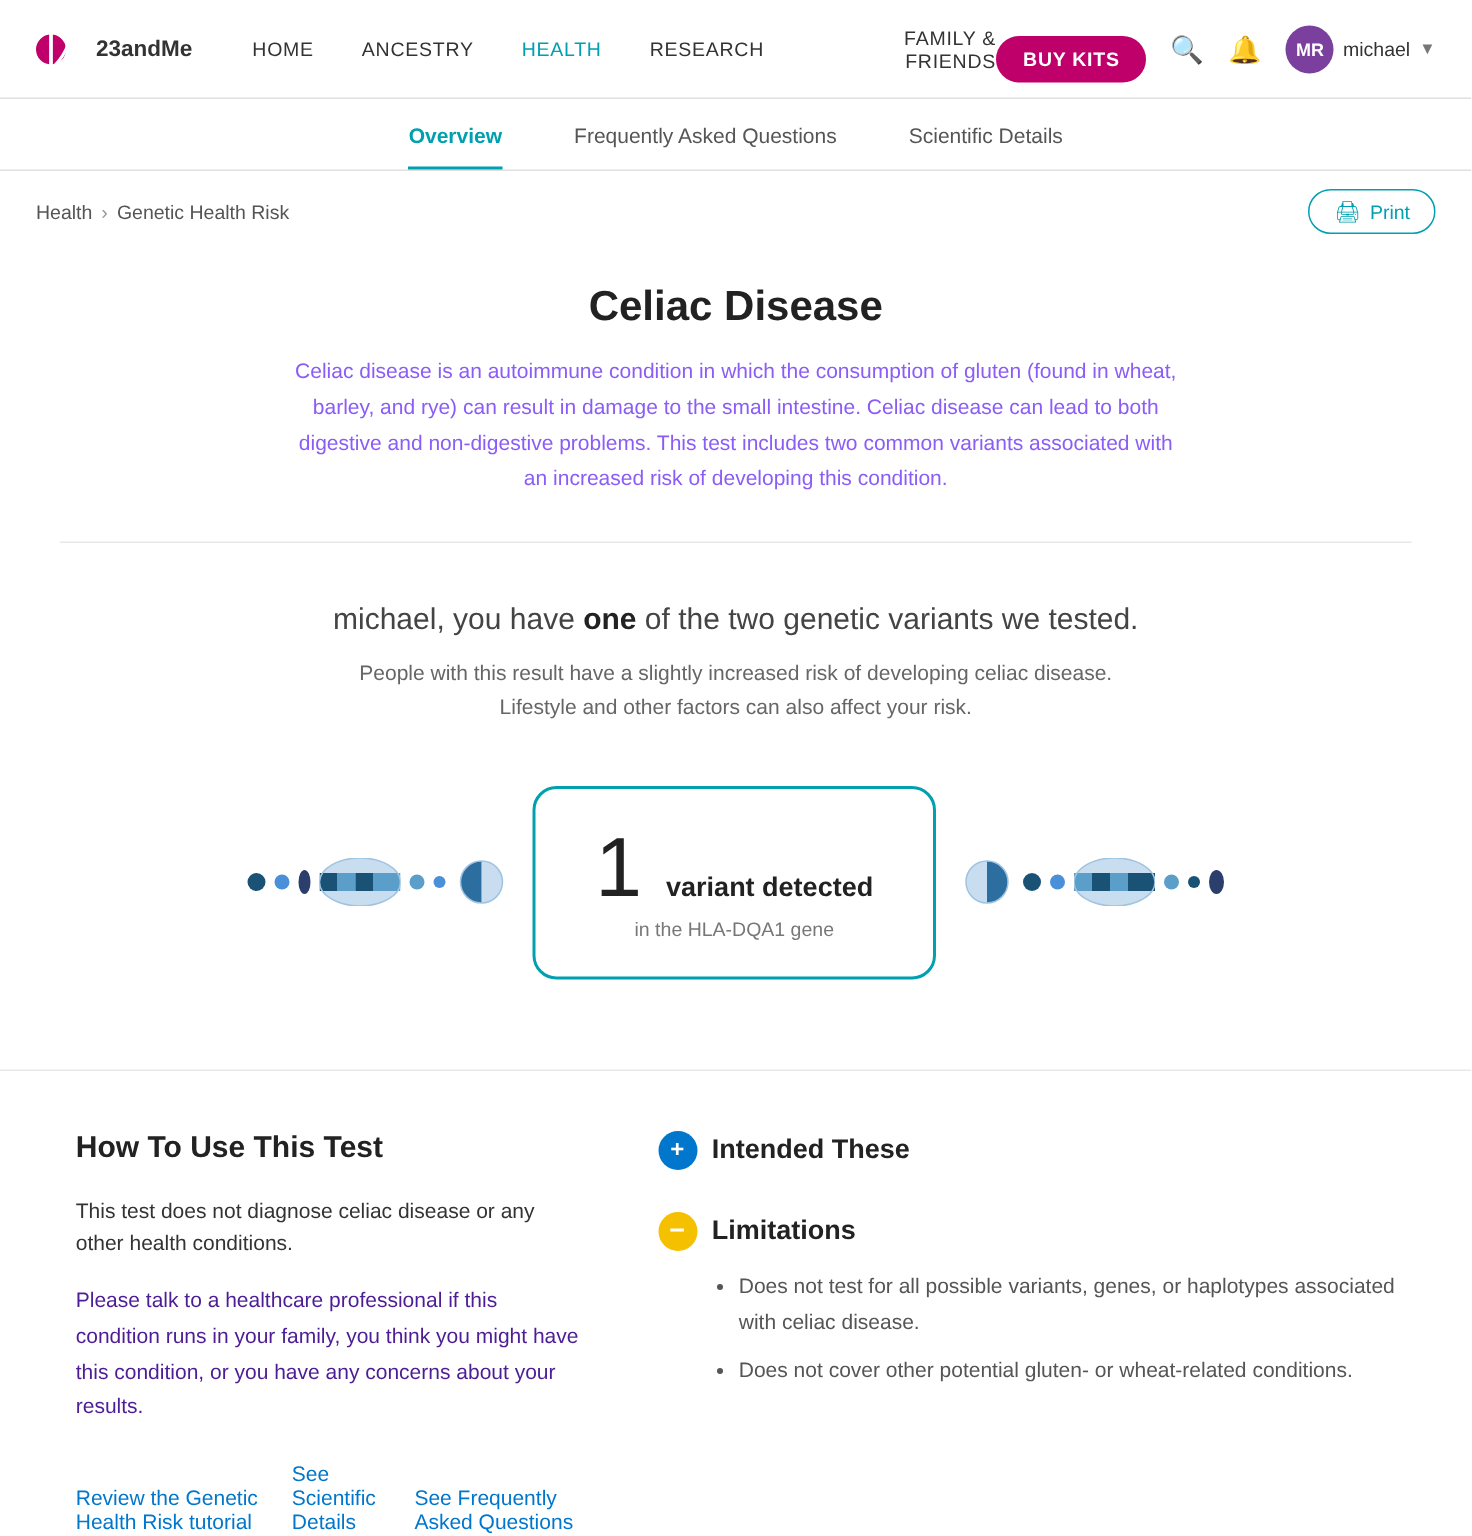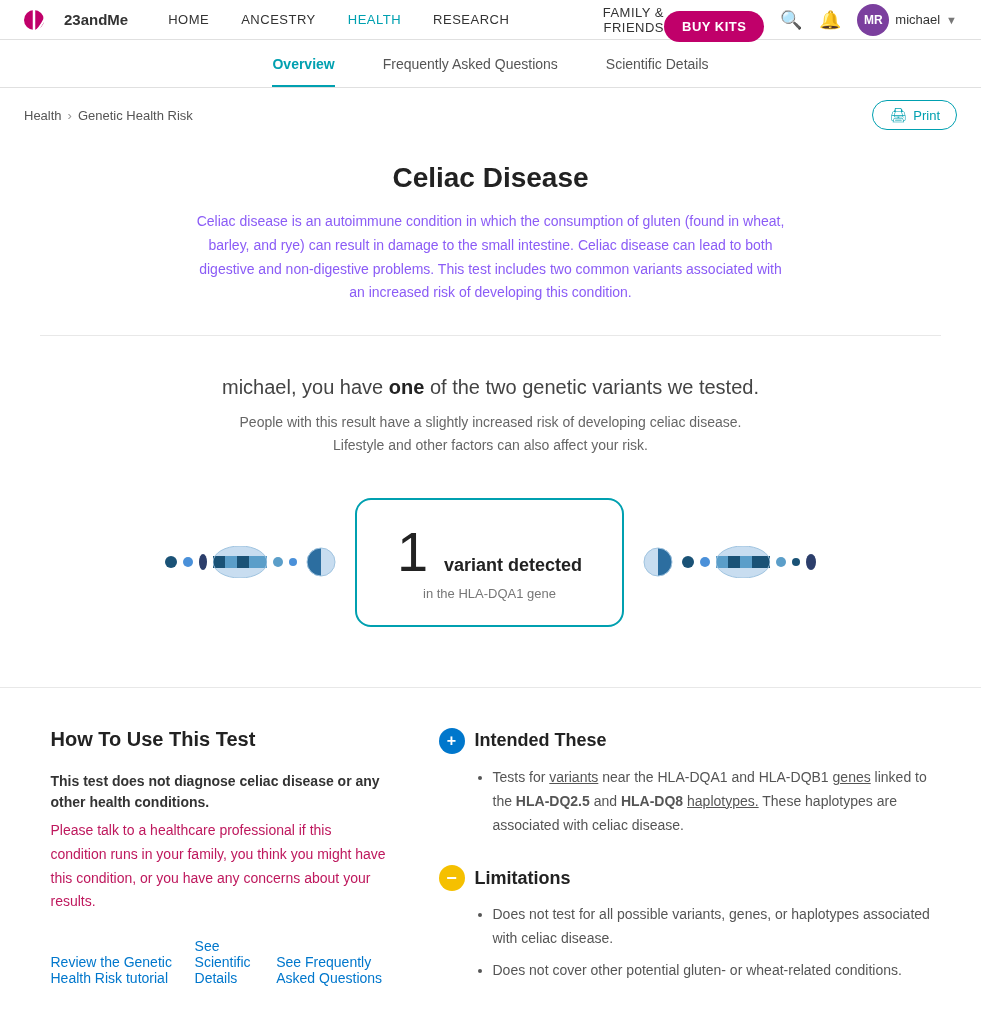--- a/index.html
+++ b/index.html
@@ -1,20 +1,20 @@
 <!DOCTYPE html>
 <html><head>
   <meta charset="utf-8">
   <style>
     * { box-sizing: border-box; margin: 0; padding: 0; }
     body { font-family: -apple-system, BlinkMacSystemFont, 'Segoe UI', Arial, sans-serif; font-size: 14px; color: #333; background: #fff; }
 
     
     .navbar {
-      display: flex; align-items: center; padding: 0 24px; height: 40px;
+      display: flex; align-items: center; padding: 0 24px; height: 66px;
       border-bottom: 1px solid #e0e0e0; background: #fff;
     }
     .navbar-logo { display: flex; align-items: center; margin-right: 40px; }
     .logo-icon { width: 36px; height: 36px; }
     .nav-links { display: flex; align-items: center; gap: 32px; flex: 1; text-align: right; }
     .nav-link { text-decoration: none; color: #333; font-size: 13px; font-weight: 500; letter-spacing: 0.5px; }
     .nav-link.active { color: #00a0b0; }
     .nav-right { display: flex; align-items: center; gap: 16px; }
     .buy-kits-btn {
       background: #c0006a; color: #fff; border: none; border-radius: 20px;
@@ -72,22 +72,22 @@
     .dot { border-radius: 50%; display: inline-block; }
 
     
     .section-divider { border: none; border-top: 1px solid #e8e8e8; margin: 20px 0; }
 
     
     .how-to-section { display: flex; gap: 48px; padding: 40px 40px 40px; max-width: 960px; margin: 0 auto; }
     .how-left { flex: 0 0 340px; }
     .how-right { flex: 1; }
     .how-title { font-size: 20px; font-weight: 600; color: #222; margin-bottom: 20px; }
-    .how-warning { font-size: 14px; font-weight: 700; color: #333; margin-bottom: 6px; line-height: 1.5; }
-    .how-text { font-size: 14px; color: #be185d; line-height: 1.7; margin-bottom: 24px; }
+    .how-warning { font-size: 14px; font-weight: 400; color: #333; margin-bottom: 16px; line-height: 1.5; }
+    .how-text { font-size: 14px; color: #4c1d95; line-height: 1.7; margin-bottom: 24px; }
     .how-links { display: flex; flex-direction: row; gap: 8px; align-items: flex-end; }
     .how-link { color: #0077cc; font-size: 14px; text-decoration: none; }
 
     
     .section-block { margin-bottom: 28px; }
     .section-header { display: flex; align-items: center; gap: 10px; margin-bottom: 12px; }
     .section-icon-circle {
       width: 26px; height: 26px; border-radius: 50%; display: flex; align-items: center; justify-content: center;
       font-size: 16px; font-weight: 700;
     }
@@ -232,27 +232,20 @@
     </div>
   </div>
 
   <div class="how-right">
 
     <div class="section-block">
       <div class="section-header">
         <div class="section-icon-circle icon-plus">+</div>
         <h3 class="section-title">Intended These</h3>
       </div>
-      <div class="section-body">
-        <ul>
-          <li>
-            Tests for <span style="text-decoration:underline;">variants</span> near the HLA-DQA1 and HLA-DQB1 <span style="text-decoration:underline;">genes</span> linked to the <span class="bold">HLA-DQ2.5</span> and <span class="bold">HLA-DQ8</span> <span style="text-decoration:underline;">haplotypes.</span> These haplotypes are associated with celiac disease.
-          </li>
-        </ul>
-      </div>
     </div>
 
     <div class="section-block">
       <div class="section-header">
         <div class="section-icon-circle icon-minus" style="font-size:18px;font-weight:700;">−</div>
         <h3 class="section-title">Limitations</h3>
       </div>
       <div class="section-body">
         <ul>
           <li>Does not test for all possible variants, genes, or haplotypes associated with celiac disease.</li>

